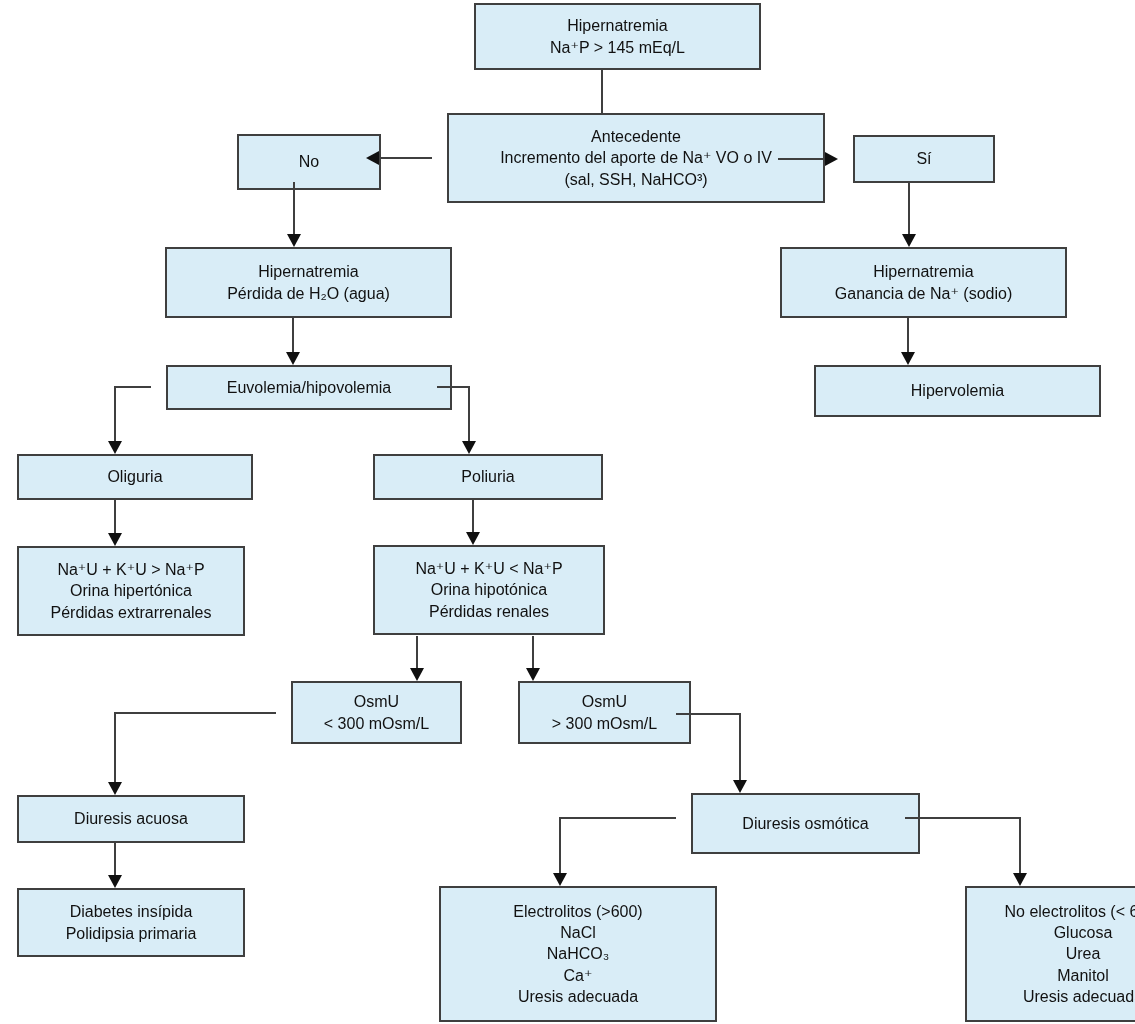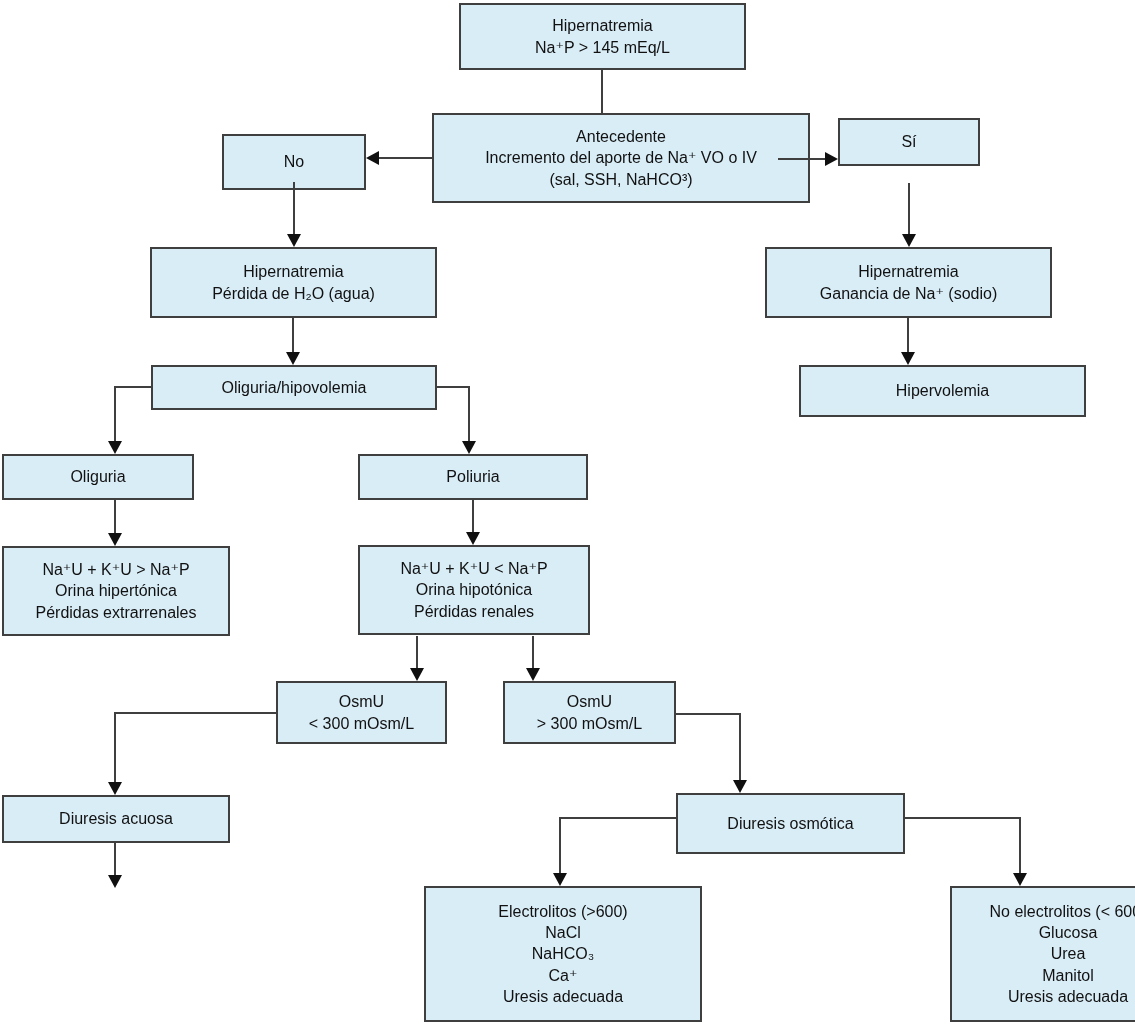--- a/index.html
+++ b/index.html
@@ -8,21 +8,21 @@
     background:var(--canvas_bg,#ffffff);
     font-family:"Liberation Sans","DejaVu Sans",sans-serif;
     color:var(--text_color,#111111);
   }
   .node {
     position:absolute; box-sizing:border-box;
     background:var(--box_fill,#d9edf7);
     border:2px solid var(--box_border,#3f3f3f);
     display:flex; align-items:center; justify-content:center;
     text-align:center; white-space:pre-line;
-    font-size:16px; line-height:1.32;
+    font-size:16px; line-height:1.32;margin-left:15px;
   }
   .hline, .vline { position:absolute; background:var(--line_color,#3f3f3f); }
   .hline { height:2px; }
   .vline { width:2px; }
   .arrow { position:absolute; width:0; height:0; }
   .arrow-down  { border-left:7px solid transparent; border-right:7px solid transparent; border-top:13px solid var(--arrow_color,#101010); }
   .arrow-left  { border-top:7px solid transparent; border-bottom:7px solid transparent; border-right:13px solid var(--arrow_color,#101010); }
   .arrow-right { border-top:7px solid transparent; border-bottom:7px solid transparent; border-left:13px solid var(--arrow_color,#101010); }
 </style>
 </head>
@@ -32,52 +32,54 @@
 
   <div class="node" style="left:459px;top:3px;width:287px;height:67px">Hipernatremia
 Na⁺P &gt; 145 mEq/L</div>
 
   <div class="node" style="left:432px;top:113px;width:378px;height:90px">Antecedente
 Incremento del aporte de Na⁺ VO o IV
 (sal, SSH, NaHCO³)</div>
 
   <div class="node" style="left:222px;top:134px;width:144px;height:56px">No</div>
 
-  <div class="node" style="left:838px;top:118px;width:142px;height:48px">Sí</div>
+  <div class="node" style="left:838px;top:135px;width:142px;height:48px">Sí</div>
 
   <div class="node" style="left:150px;top:247px;width:287px;height:71px">Hipernatremia
 Pérdida de H₂O (agua)</div>
 
   <div class="node" style="left:765px;top:247px;width:287px;height:71px">Hipernatremia
 Ganancia de Na⁺ (sodio)</div>
 
-  <div class="node" style="left:151px;top:365px;width:286px;height:45px">Oliguria/hipovolemia</div>
+  <div class="node" style="left:151px;top:365px;width:286px;height:45px">Euvolemia/hipovolemia</div>
 
   <div class="node" style="left:799px;top:365px;width:287px;height:52px">Hipervolemia</div>
 
-  <div class="node" style="left:2px;top:454px;width:192px;height:46px">Oliguria</div>
+  <div class="node" style="left:2px;top:454px;width:236px;height:46px">Oliguria</div>
 
   <div class="node" style="left:358px;top:454px;width:230px;height:46px">Poliuria</div>
 
   <div class="node" style="left:2px;top:546px;width:228px;height:90px">Na⁺U + K⁺U &gt; Na⁺P
 Orina hipertónica
 Pérdidas extrarrenales</div>
 
   <div class="node" style="left:358px;top:545px;width:232px;height:90px">Na⁺U + K⁺U &lt; Na⁺P
 Orina hipotónica
 Pérdidas renales</div>
 
   <div class="node" style="left:276px;top:681px;width:171px;height:63px">OsmU
 &lt; 300 mOsm/L</div>
 
   <div class="node" style="left:503px;top:681px;width:173px;height:63px">OsmU
 &gt; 300 mOsm/L</div>
 
   <div class="node" style="left:2px;top:795px;width:228px;height:48px">Diuresis acuosa</div>
 
+  <div class="node" style="left:2px;top:888px;width:228px;height:69px">Diabetes insípida
+Polidipsia primaria</div>
 
   <div class="node" style="left:676px;top:793px;width:229px;height:61px">Diuresis osmótica</div>
 
   <div class="node" style="left:424px;top:886px;width:278px;height:136px">Electrolitos (&gt;600)
 NaCl
 NaHCO₃
 Ca⁺
 Uresis adecuada</div>
 
   <div class="node" style="left:950px;top:886px;width:236px;height:136px">No electrolitos (&lt; 600)

